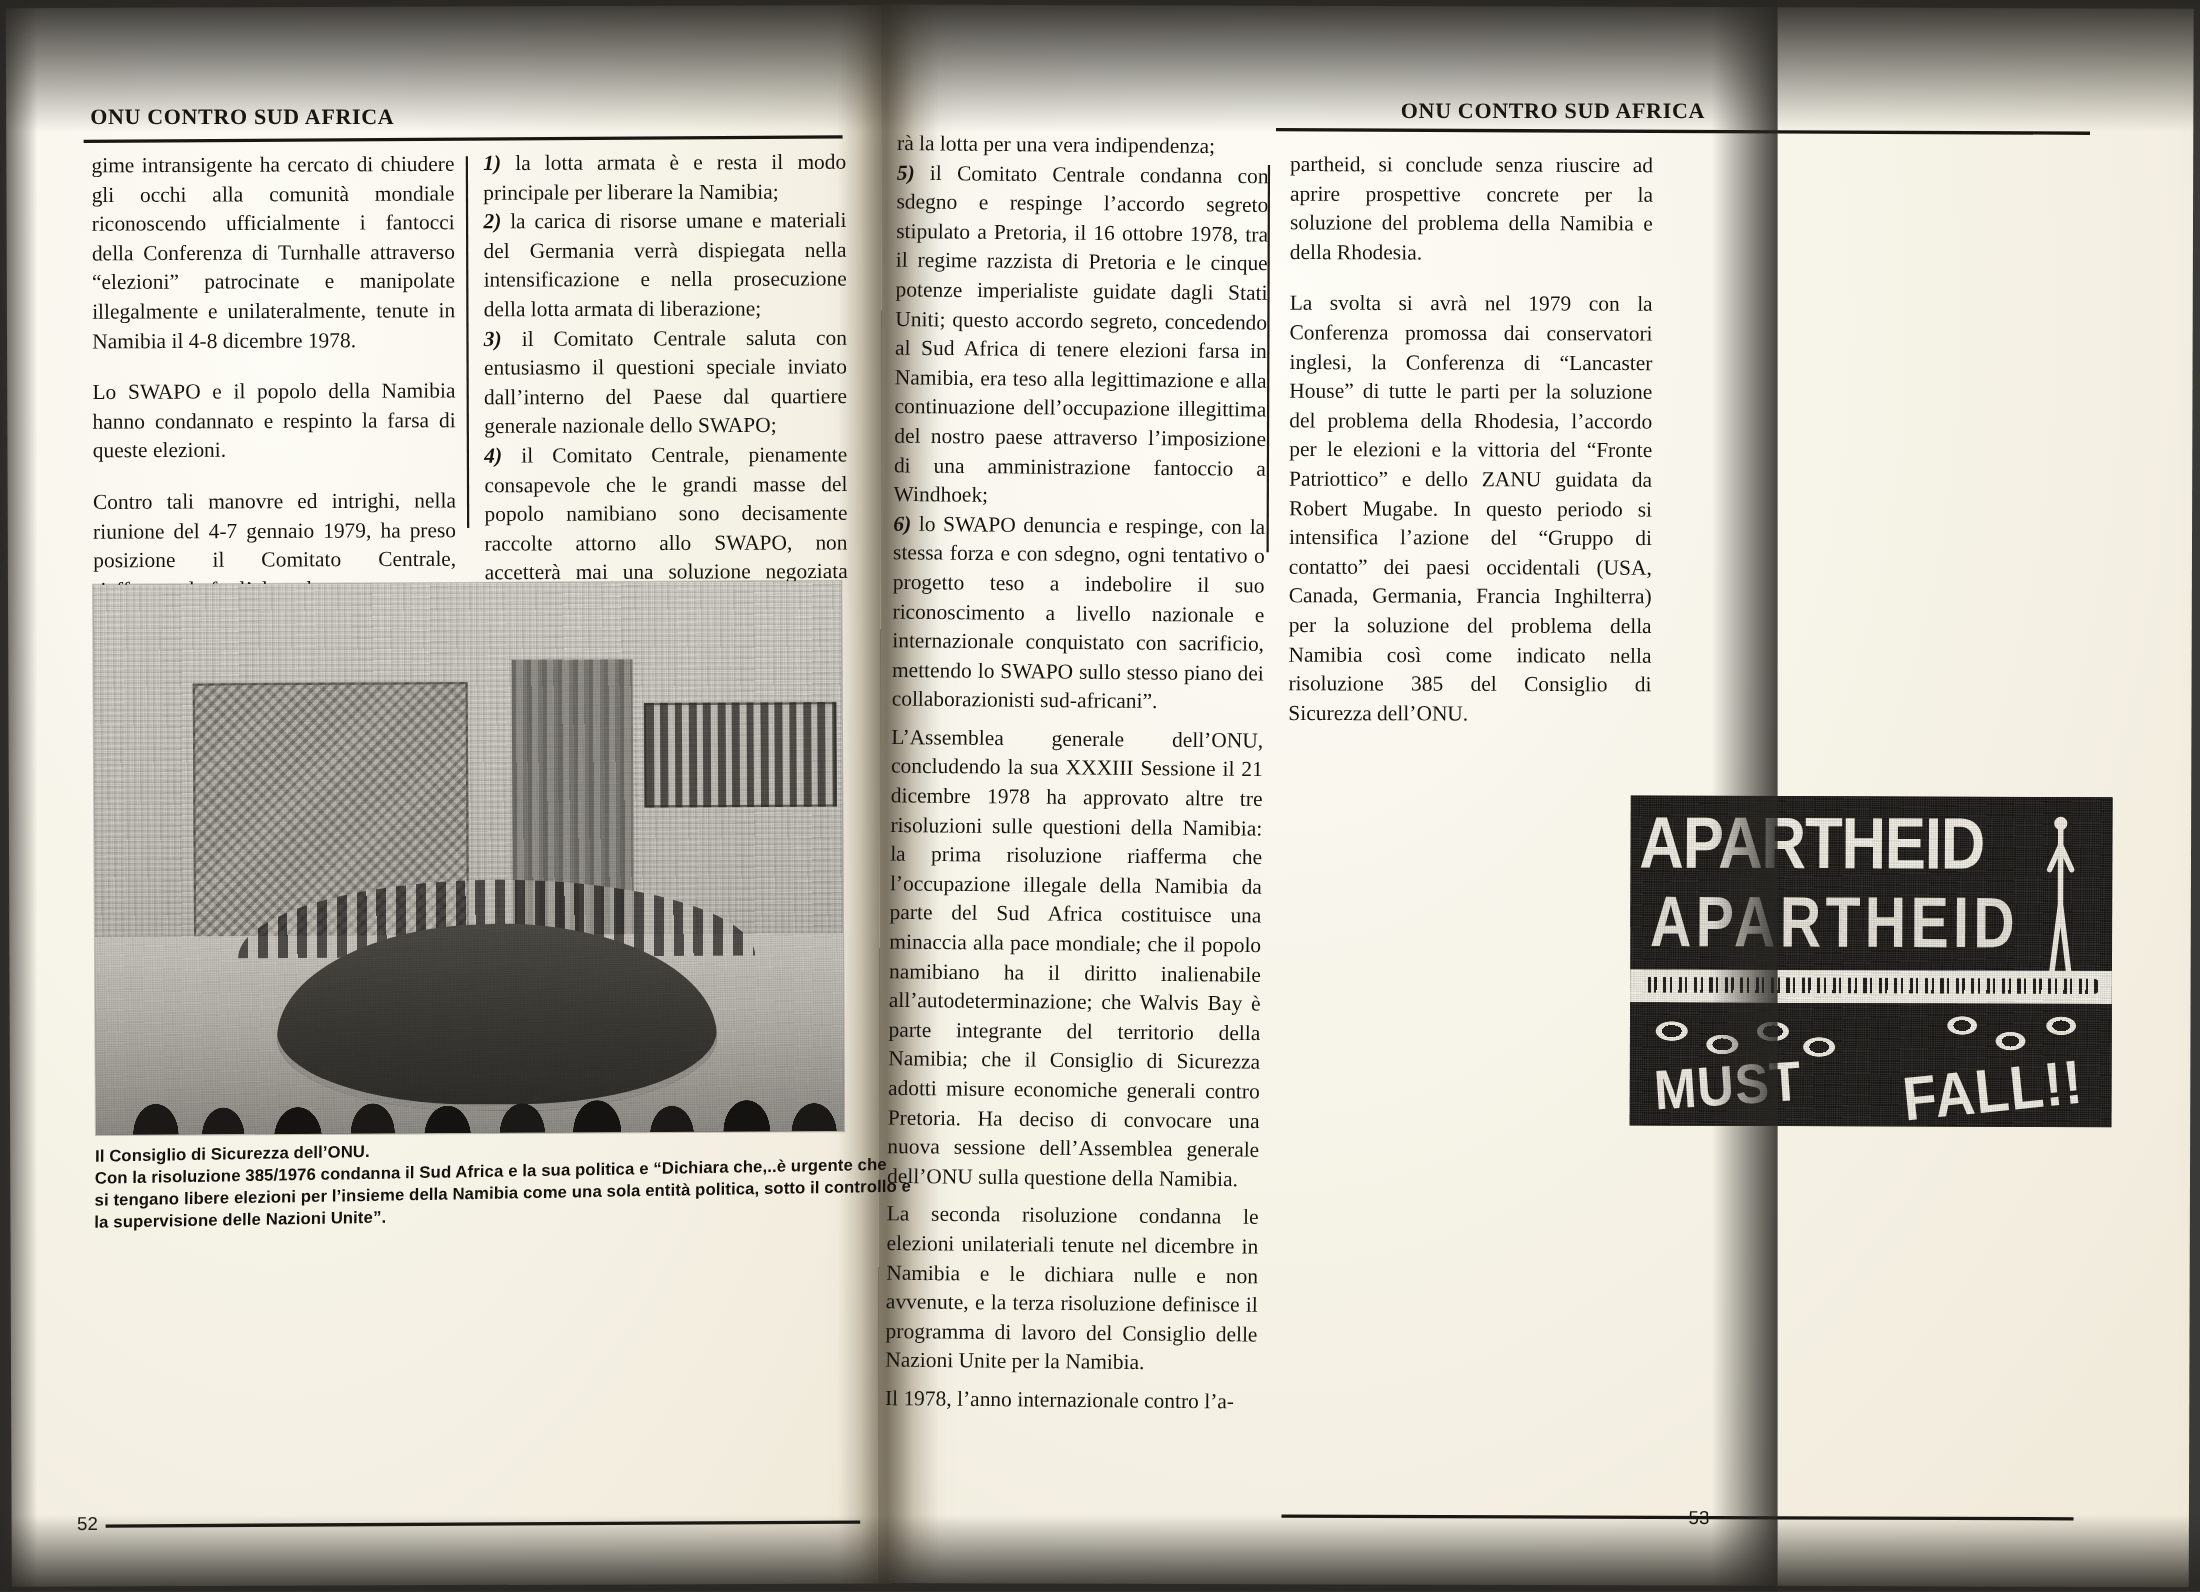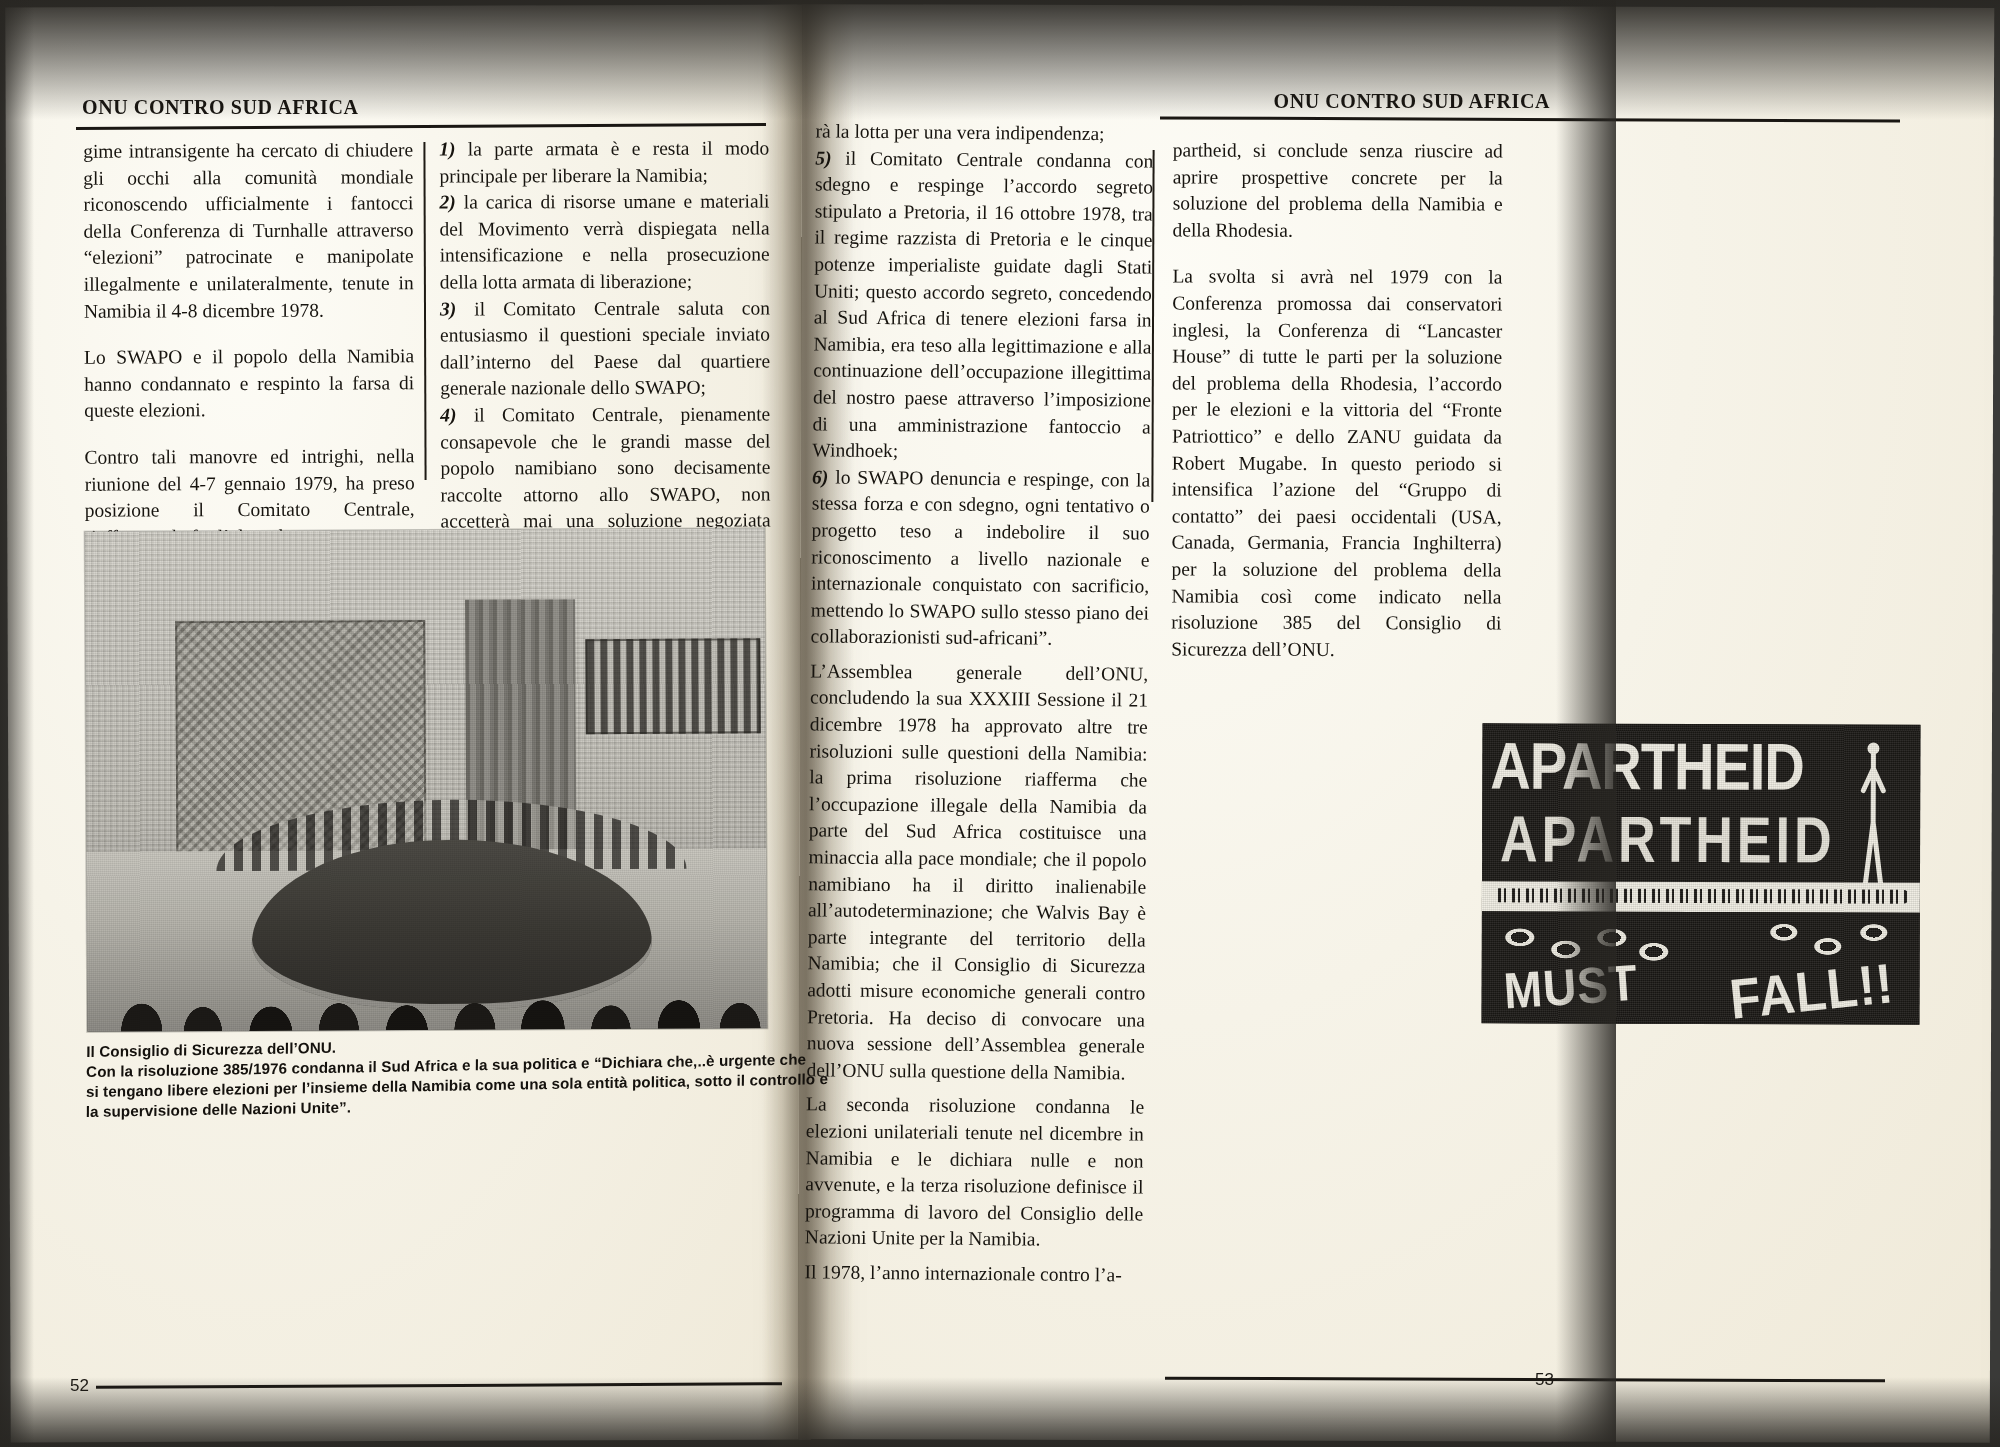--- a/index.html
+++ b/index.html
@@ -338,22 +338,22 @@
   <div id="coldiv"></div>
   <div id="coldiv2"></div>
 
   <div class="col" id="col1">
     <p>gime intransigente ha cercato di chiudere gli occhi alla comunità mondiale riconoscendo ufficialmente i fantocci della Conferenza di Turnhalle attraverso “elezioni” patrocinate e manipolate illegalmente e unilateralmente, tenute in Namibia il 4-8 dicembre 1978.</p>
     <p>Lo SWAPO e il popolo della Namibia hanno condannato e respinto la farsa di queste elezioni.</p>
     <p>Contro tali manovre ed intrighi, nella riunione del 4-7 gennaio 1979, ha preso posizione il Comitato Centrale, riaffermando fra l’altro che:</p>
   </div>
 
   <div class="col" id="col2">
-    <p><i>1)</i> <span>la parte armata è e resta il modo principale per liberare la Namibia;</span></p>
-    <p><i>2)</i> <span>la carica di risorse umane e materiali del Movimento verrà dispiegata nella intensificazione e nella prosecuzione della lotta armata di liberazione;</span></p>
+    <p><i>1)</i> <span>la lotta armata è e resta il modo principale per liberare la Namibia;</span></p>
+    <p><i>2)</i> <span>la carica di risorse umane e materiali del Germania verrà dispiegata nella intensificazione e nella prosecuzione della lotta armata di liberazione;</span></p>
     <p><i>3)</i> <span>il Comitato Centrale saluta con entusiasmo il questioni speciale inviato dall’interno del Paese dal quartiere generale nazionale dello SWAPO;</span></p>
     <p><i>4)</i> <span>il Comitato Centrale, pienamente consapevole che le grandi masse del popolo namibiano sono decisamente raccolte attorno allo SWAPO, non accetterà mai una soluzione negoziata neocoloniale e continue-</span></p>
   </div>
 
   <div class="col" id="col3">
     <p>rà la lotta per una vera indipendenza;</p>
     <p><i>5)</i> <span>il Comitato Centrale condanna con sdegno e respinge l’accordo segreto stipulato a Pretoria, il 16 ottobre 1978, tra il regime razzista di Pretoria e le cinque potenze imperialiste guidate dagli Stati Uniti; questo accordo segreto, concedendo al Sud Africa di tenere elezioni farsa in Namibia, era teso alla legittimazione e alla continuazione dell’occupazione illegittima del nostro paese attraverso l’imposizione di una amministrazione fantoccio a Windhoek;</span></p>
     <p class="gap"><i>6)</i> <span>lo SWAPO denuncia e respinge, con la stessa forza e con sdegno, ogni tentativo o progetto teso a indebolire il suo riconoscimento a livello nazionale e internazionale conquistato con sacrificio, mettendo lo SWAPO sullo stesso piano dei collaborazionisti sud-africani”.</span></p>
     <p class="gap">L’Assemblea generale dell’ONU, concludendo la sua XXXIII Sessione il 21 dicembre 1978 ha approvato altre tre risoluzioni sulle questioni della Namibia: la prima risoluzione riafferma che l’occupazione illegale della Namibia da parte del Sud Africa costituisce una minaccia alla pace mondiale; che il popolo namibiano ha il diritto inalienabile all’autodeterminazione; che Walvis Bay è parte integrante del territorio della Namibia; che il Consiglio di Sicurezza adotti misure economiche generali contro Pretoria. Ha deciso di convocare una nuova sessione dell’Assemblea generale dell’ONU sulla questione della Namibia.</p>
     <p class="gap">La seconda risoluzione condanna le elezioni unilateriali tenute nel dicembre in Namibia e le dichiara nulle e non avvenute, e la terza risoluzione definisce il programma di lavoro del Consiglio delle Nazioni Unite per la Namibia.</p>

